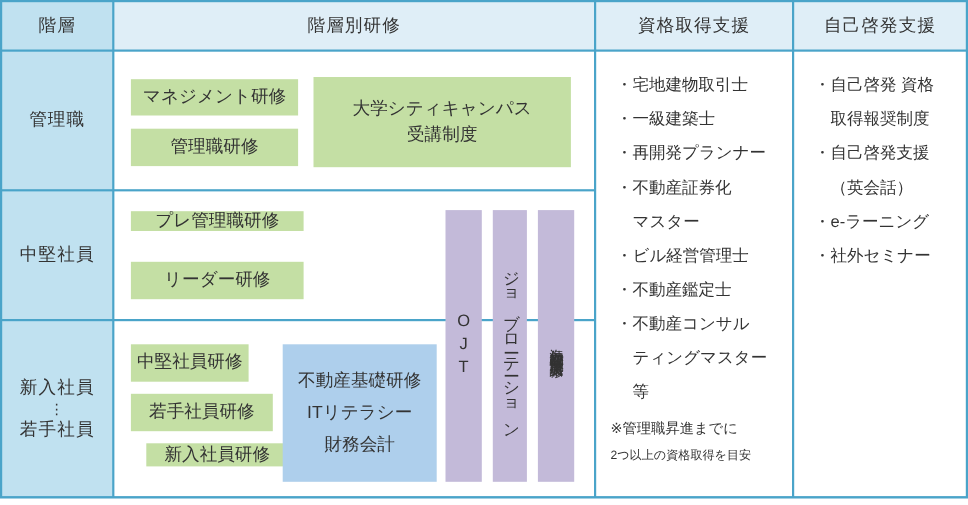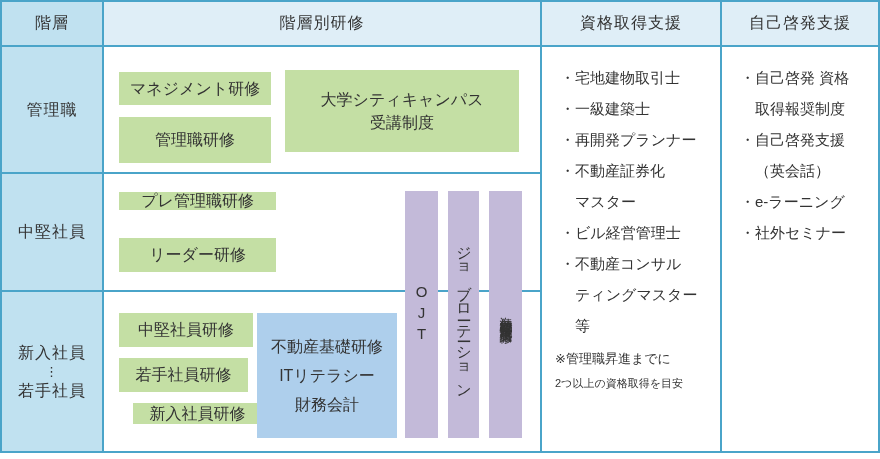--- a/index.html
+++ b/index.html
@@ -86,34 +86,35 @@
   </div>
   <div class="cell hd">
     <span>自己啓発支援</span>
   </div>
 
   <div class="cell lbl">
     <span class="ln">管理職</span>
   </div>
   <div class="cell">
     <div class="gbox" style="left:15px;top:25px;width:152px;height:33px;">マネジメント研修</div>
-    <div class="gbox" style="left:15px;top:70px;width:152px;height:46px;">管理職研修</div>
+    <div class="gbox" style="left:15px;top:70px;width:152px;height:34px;">管理職研修</div>
     <div class="gbox" style="left:181px;top:23px;width:234px;height:82px;flex-direction:column;">
       <div>大学シティキャンパス</div>
       <div>受講制度</div>
     </div>
   </div>
 
   <div class="cell span3 listcell" style="grid-column:3;">
     <div class="li">・宅地建物取引士</div>
     <div class="li">・一級建築士</div>
     <div class="li">・再開発プランナー</div>
     <div class="li">・不動産証券化</div>
     <div class="li">　マスター</div>
     <div class="li">・ビル経営管理士</div>
+    <div class="li">・不動産鑑定士</div>
     <div class="li">・不動産コンサル</div>
     <div class="li">　ティングマスター</div>
     <div class="li">　等</div>
     <div class="note">※管理職昇進までに</div>
     <div class="note2">2つ以上の資格取得を目安</div>
   </div>
 
   <div class="cell span3 listcell" style="grid-column:4;">
     <div class="li">・自己啓発 資格</div>
     <div class="li">　取得報奨制度</div>
@@ -130,21 +131,21 @@
     <div class="gbox" style="left:15px;top:18px;width:157px;height:18px;">プレ管理職研修</div>
     <div class="gbox" style="left:15px;top:64px;width:157px;height:34px;">リーダー研修</div>
   </div>
 
   <div class="cell lbl" style="grid-column:1;">
     <span class="ln">新入社員</span>
     <span class="dots">⋮</span>
     <span class="ln">若手社員</span>
   </div>
   <div class="cell">
-    <div class="gbox" style="left:15px;top:21px;width:134px;height:34px;">中堅社員研修</div>
+    <div class="gbox" style="left:15px;top:21px;width:107px;height:34px;">中堅社員研修</div>
     <div class="gbox" style="left:15px;top:66px;width:129px;height:34px;">若手社員研修</div>
     <div class="gbox" style="left:15px;top:111px;width:129px;height:21px;margin-left:14px;">新入社員研修</div>
     <div class="bbox" style="left:153px;top:21px;width:140px;height:125px;">
       <div>不動産基礎研修</div>
       <div>ITリテラシー</div>
       <div>財務会計</div>
     </div>
   </div>
 
   <div class="vbar" style="left:403px;top:189px;width:33px;height:247px;letter-spacing:4px;">OJT</div>

